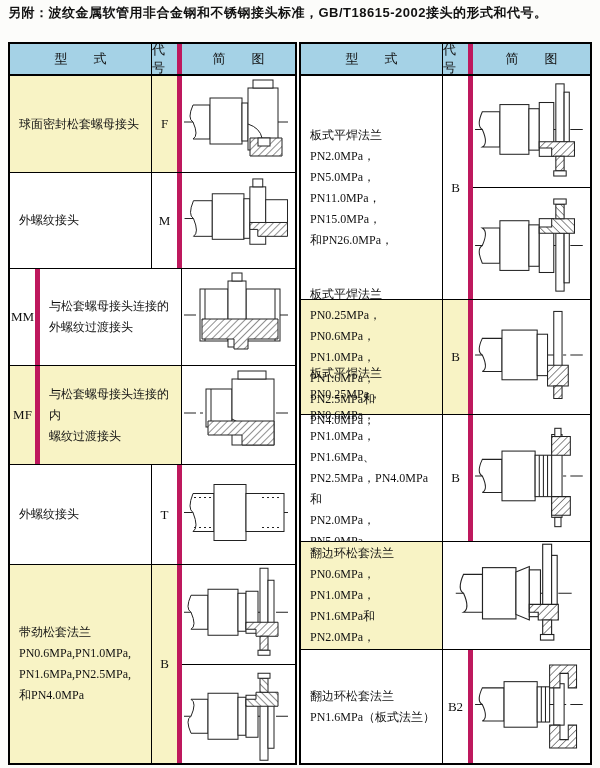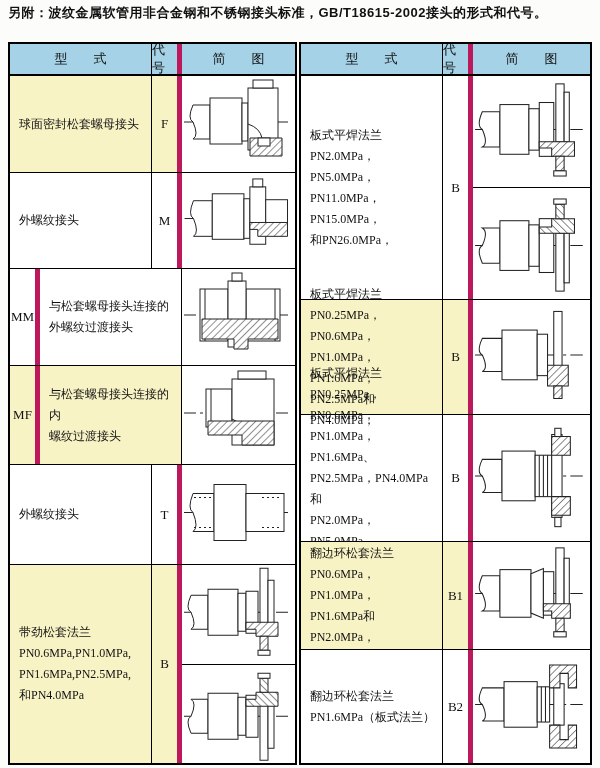--- a/index.html
+++ b/index.html
@@ -400,23 +400,20 @@
           </div>
       </div>
     </div>
 
     <div class="trow" style="height:108px">
       <div class="c ctype hl">
           <div class="tx">翻边环松套法兰
 PN0.6MPa，PN1.0MPa，
 PN1.6MPa和PN2.0MPa，</div>
         </div>
-      <div class="c ccode hl">
-          <span class="code">B1</span>
-        </div>
       <div class="c cdiag">
         <div class="diag-box">
             <svg viewBox="0 0 113 96" preserveAspectRatio="xMidYMid meet">
               <defs>
                 <pattern id="hp12" width="5" height="5" patternUnits="userSpaceOnUse" patternTransform="rotate(45)">
                   <rect width="5" height="5" fill="#fff"></rect>
                   <line x1="0" y1="0" x2="0" y2="5" stroke="#333" stroke-width="1.1"></line>
                 </pattern>
               </defs>
               <g>

